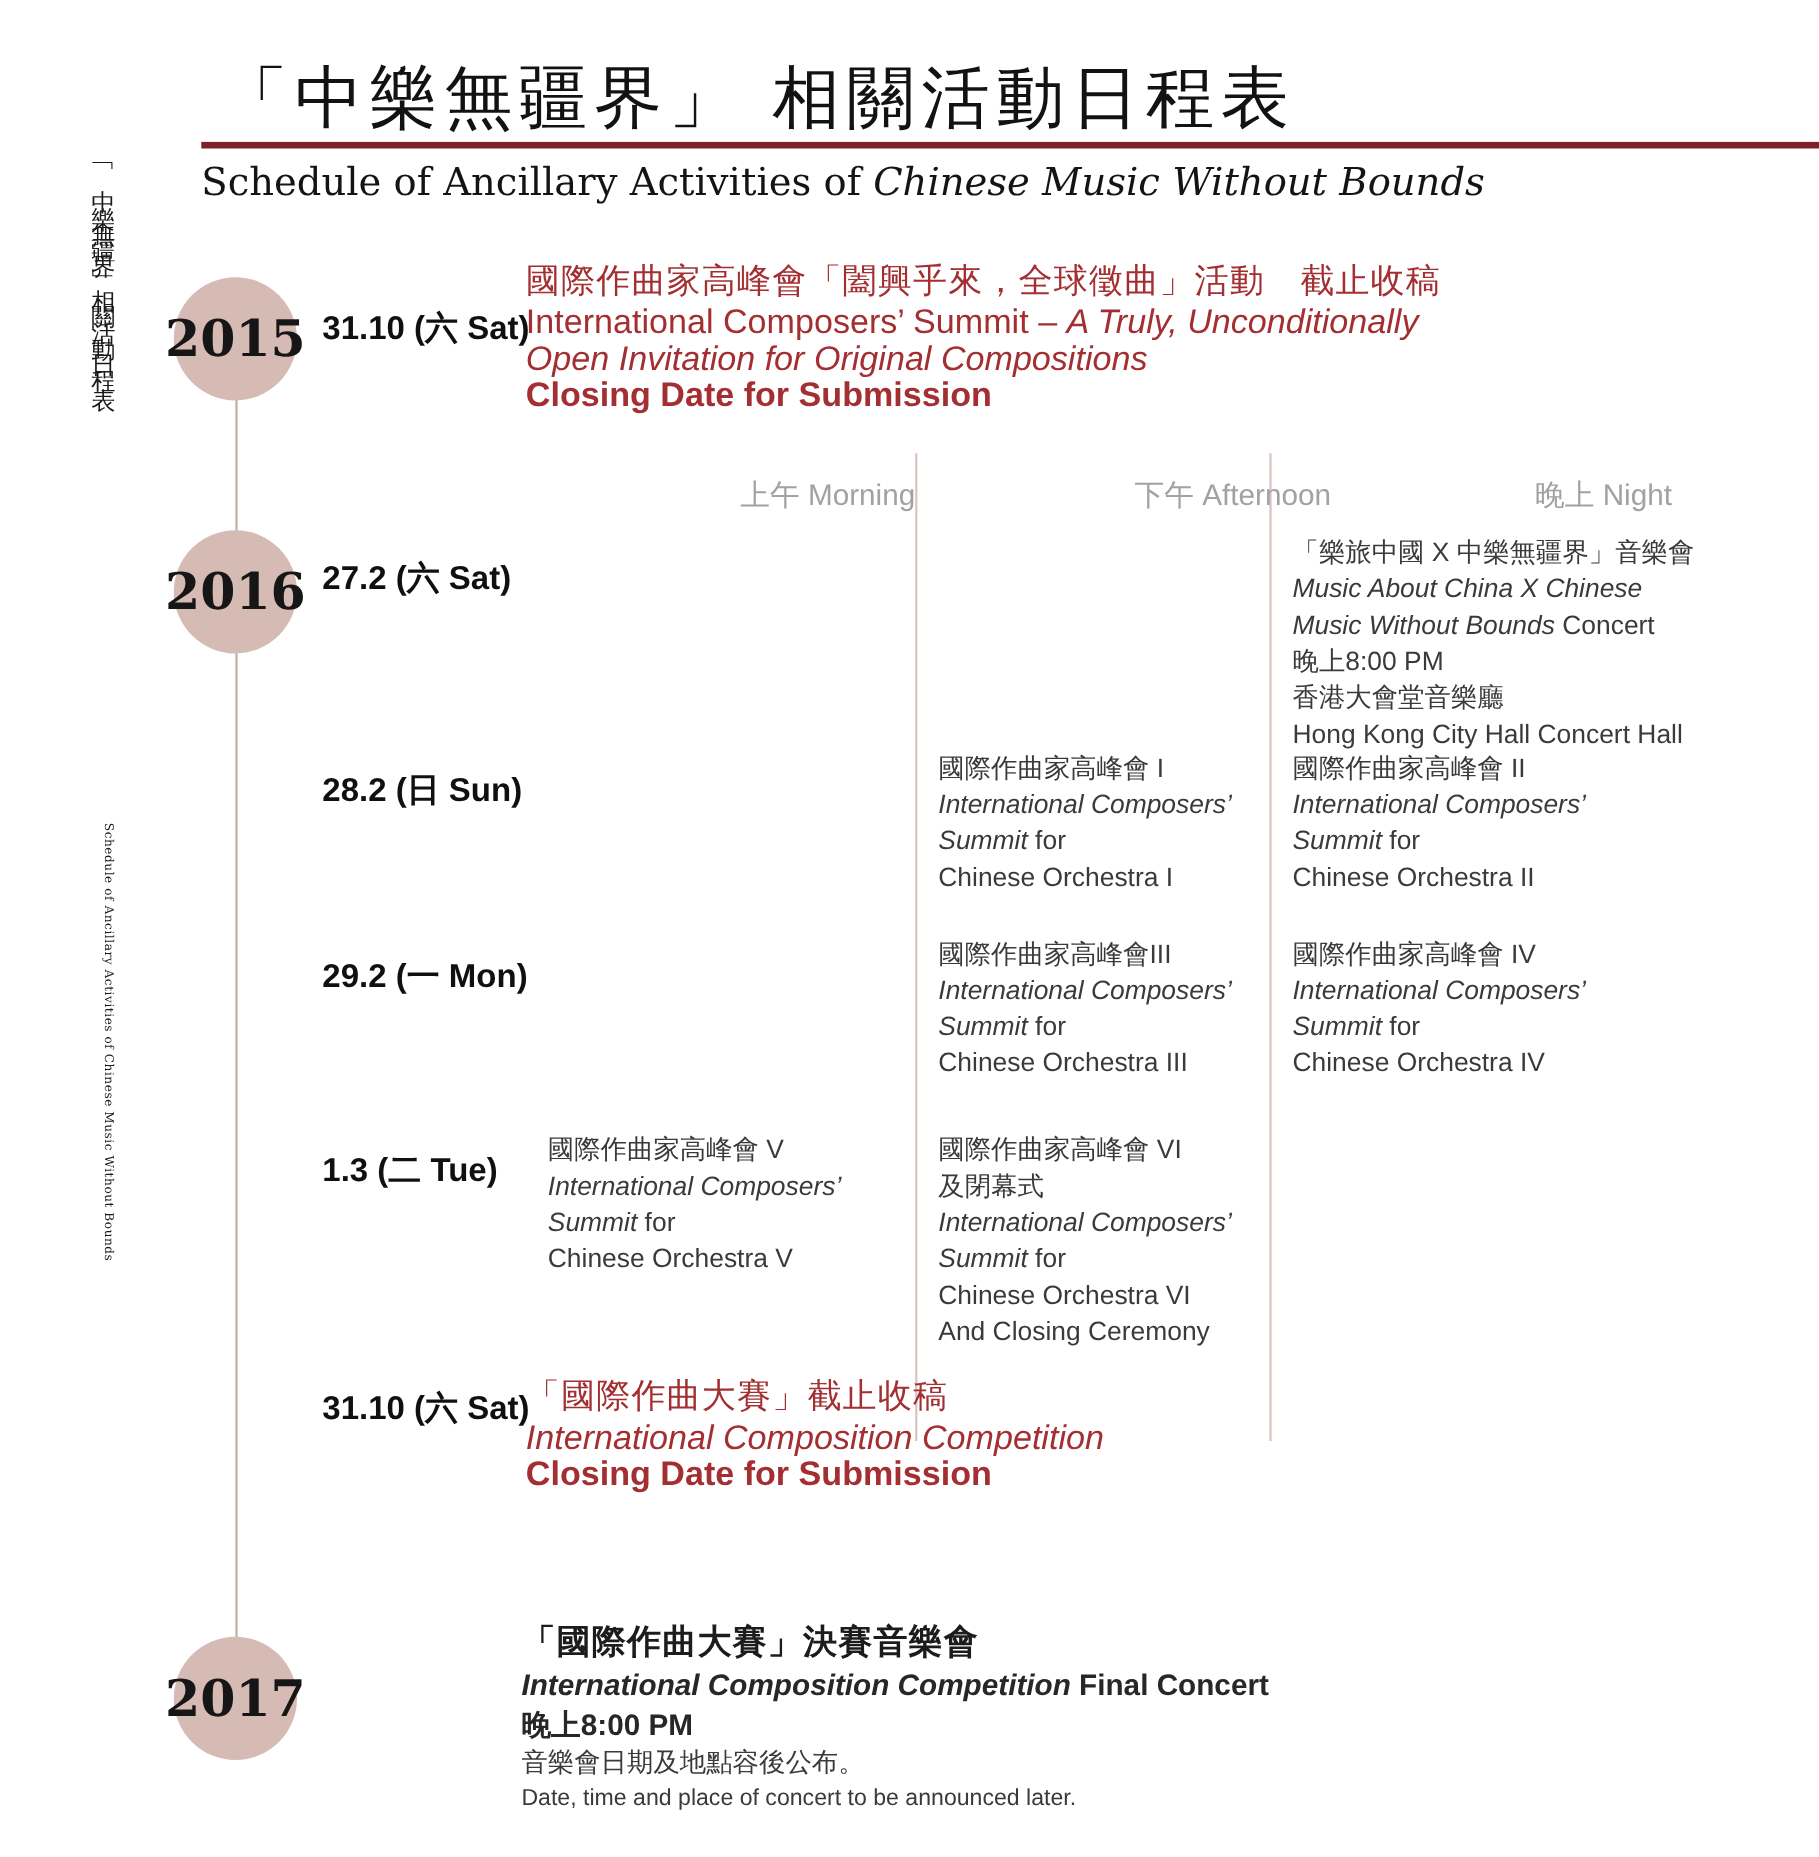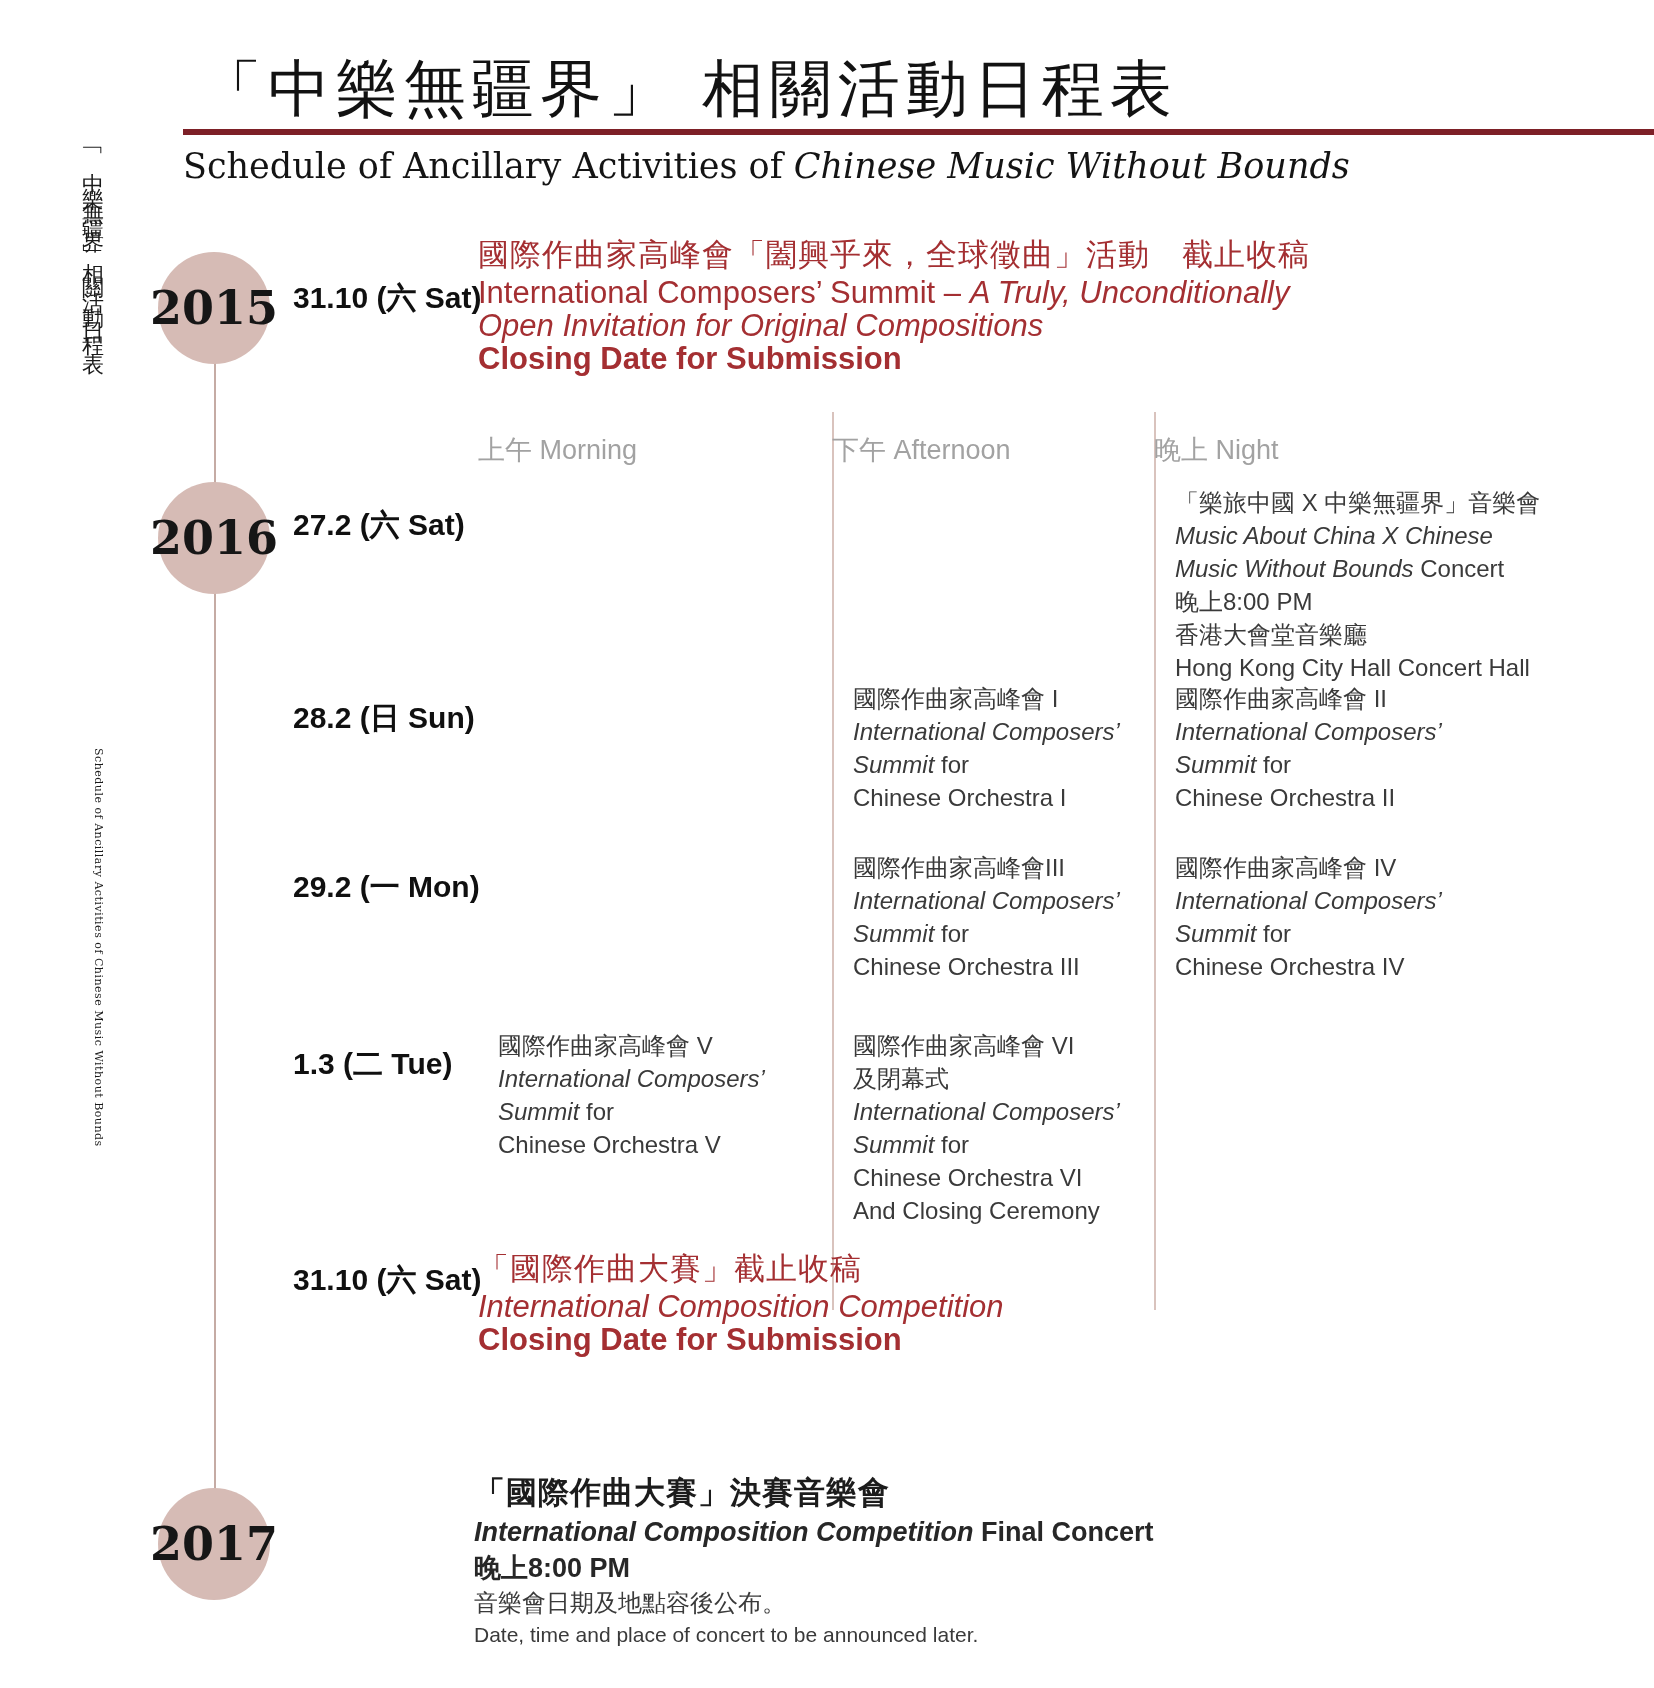--- a/index.html
+++ b/index.html
@@ -29,21 +29,21 @@
     font-size:11px;letter-spacing:.5px;color:#1a1a1a;white-space:nowrap;
   }
   
   .tl-line{width:2px;background:#c5aba4;}
   .year{
     width:112px;height:112px;border-radius:50%;background:#d6bbb5;
     display:flex;align-items:center;justify-content:center;
     font-family:"DejaVu Serif",serif;font-weight:bold;font-size:46px;color:#161616;
   }
   .divider{width:2px;background:#d9c3bd;}
-  .colhead{font-size:27px;color:#a2a2a2;text-align:left;white-space:nowrap;}
+  .colhead{font-size:27px;color:#a2a2a2;text-align:right;white-space:nowrap;}
   
   .date{font-size:30px;font-weight:600;color:#101010;white-space:nowrap;}
   .red{color:#a42f32;}
   .red-cjk{font-size:31px;font-weight:normal;line-height:42px;letter-spacing:1px;white-space:nowrap;}
   .red-en{font-size:31px;line-height:33px;white-space:nowrap;}
   .ev{font-size:24px;line-height:33px;color:#3a3a3a;white-space:nowrap;}
   .blk-cjk{font-size:31px;font-weight:bold;line-height:42px;color:#1c1c1c;letter-spacing:1px;white-space:nowrap;}
   .f27{font-size:27px;line-height:36px;color:#272727;}
   .note-en{font-size:21px;line-height:30px;color:#3a3a3a;}
 </style>

